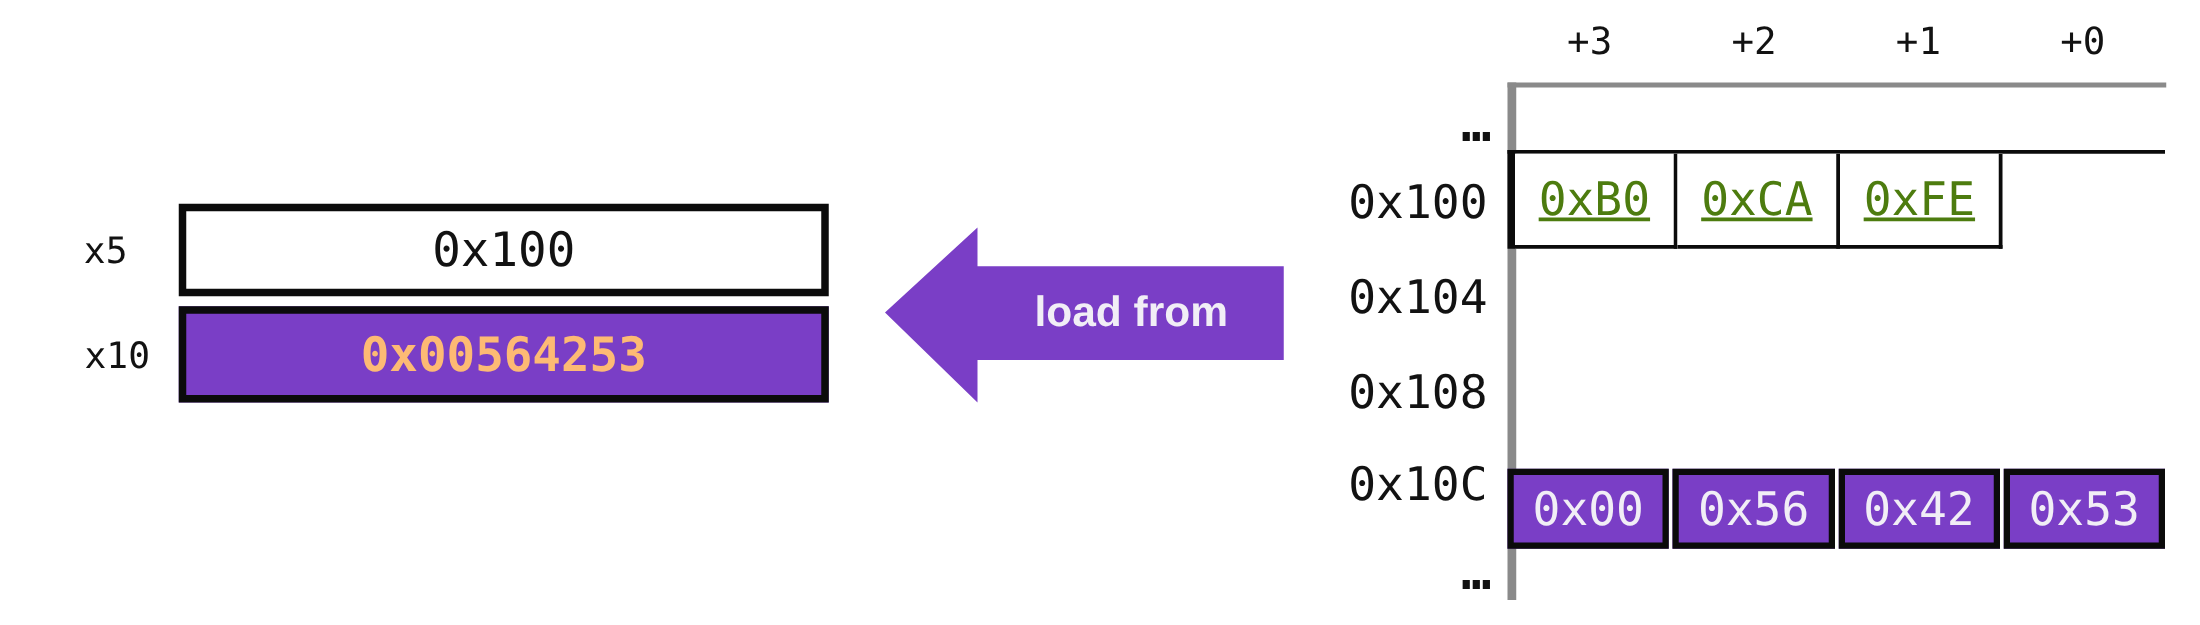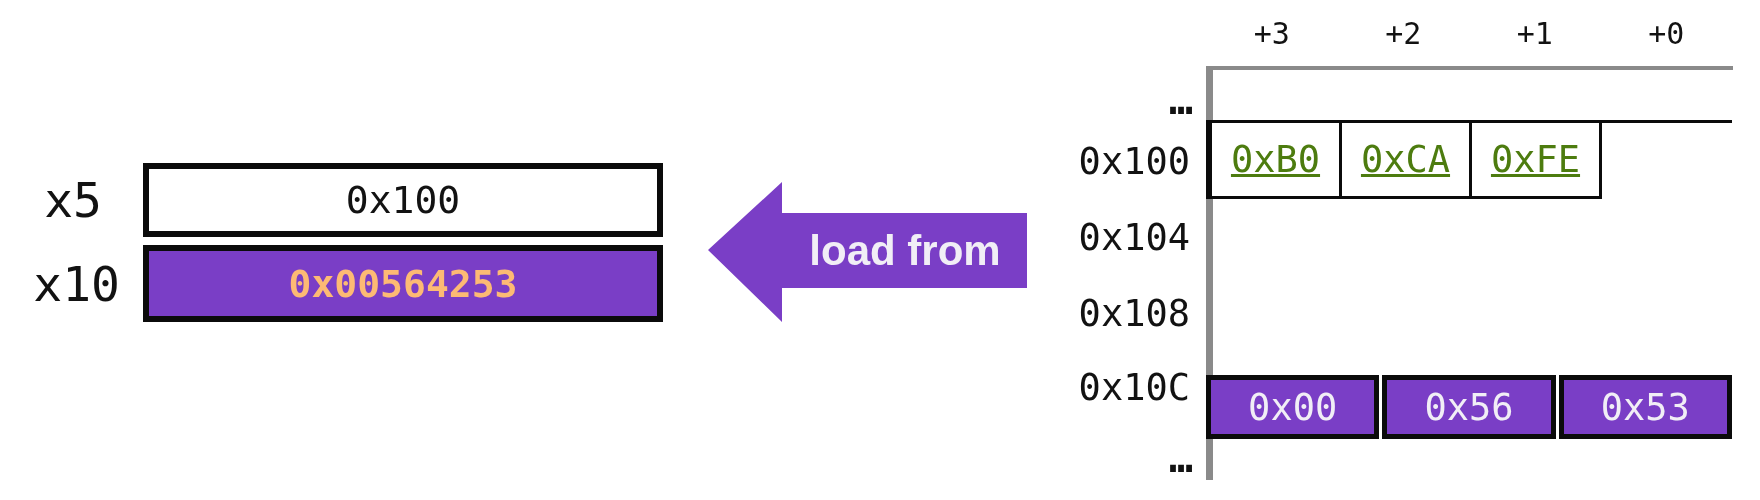--- a/index.html
+++ b/index.html
@@ -2,38 +2,38 @@
 <html><head>
 <meta charset="utf-8">
 <style>
   html,body { margin:0; padding:0; background:#ffffff; }
   .canvas {
     position:relative; width:1760px; height:500px; background:#ffffff;
     font-family:"DejaVu Sans Mono", monospace; overflow:hidden;
   }
   
   .reg-label {
-    position:absolute; left:0; width:102px; color:#121212; font-size:48px;
+    position:absolute; left:0; width:102px; color:#121212; font-size:29px;
     display:flex; align-items:center; justify-content:flex-end;
   }
   .lbl-x5  { top:163px; height:74px; }
   .lbl-x10 { top:245px; height:77px;margin-left:18px; }
   .reg-box {
     position:absolute; left:143px; width:520px; box-sizing:border-box;
     border:6px solid #0b0b0b; display:flex; align-items:center; justify-content:center;
     font-size:38px;
   }
   .box-x5  { top:163px; height:74px; background:#ffffff; color:#121212; }
   .box-x10 { top:245px; height:77px; background:#7A3EC6; color:#fdba74; font-weight:bold; }
   
   .arrow-svg { position:absolute; left:700px; top:172px; }
   .arrow-label {
     position:absolute; left:785px; top:213px; width:240px; height:75px;
     display:flex; align-items:center; justify-content:center;
-    font-family:"Liberation Sans", sans-serif; font-weight:700; font-size:42px; color:#F1EEF6;
+    font-family:"Liberation Sans", sans-serif; font-weight:700; font-size:34px; color:#F1EEF6;
   }
   
   .mem-header {
     position:absolute; left:1206px; top:12px; width:526px; height:42px;
     display:grid; grid-template-columns:repeat(4,1fr);
   }
   .mem-header .hcell {
     display:flex; align-items:center; justify-content:center;
     font-size:30px; color:#121212;
   }
@@ -114,16 +114,17 @@
     <div class="mem-row">
       <div class="mem-cell">0xB0</div>
       <div class="mem-cell">0xCA</div>
       <div class="mem-cell">0xFE</div>
     </div>
   </div>
 
   <div class="mem-hl">
     <div class="mem-hl-cell">0x00</div>
     <div class="mem-hl-cell">0x56</div>
+    <div class="mem-hl-cell">0x42</div>
     <div class="mem-hl-cell">0x53</div>
   </div>
 
 </div>
 
 </body></html>

